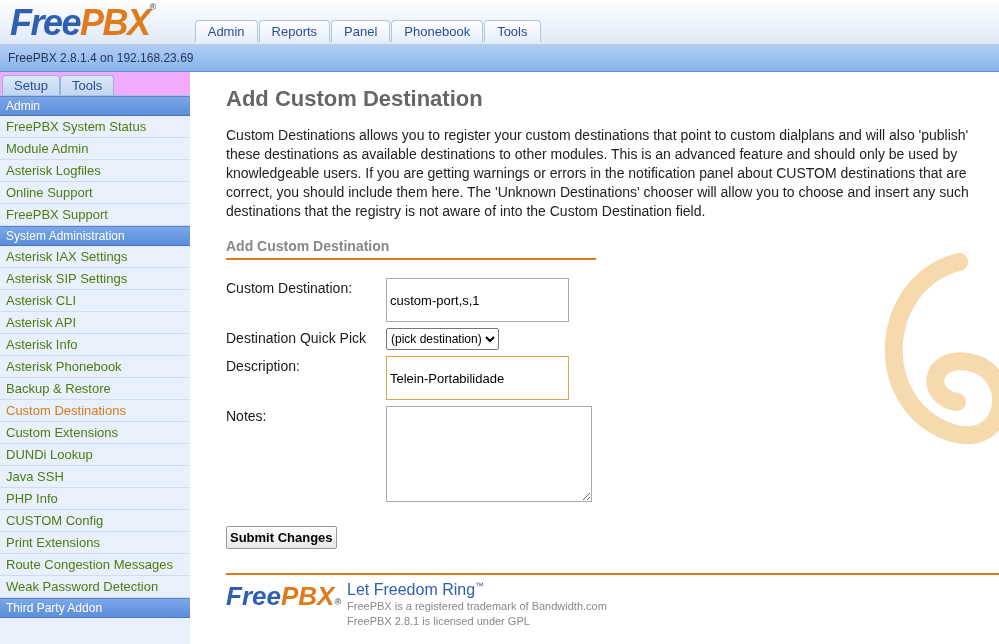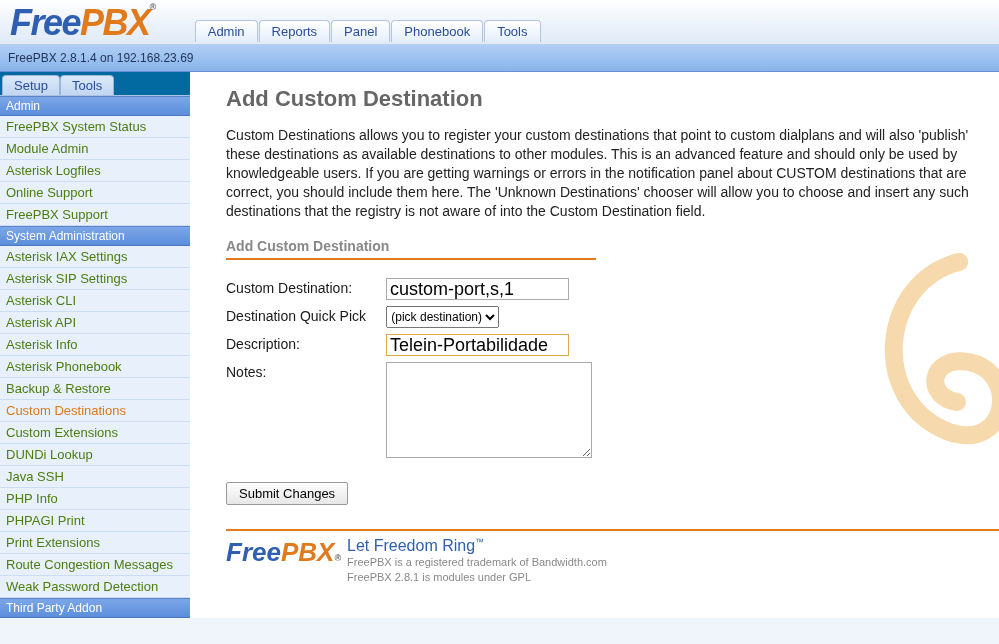--- a/index.html
+++ b/index.html
@@ -52,21 +52,21 @@
   }
   .layout {
     display:flex;
   }
   .sidebar {
     width: 190px;
     flex-shrink:0;
     background:#e8f0fb;
   }
   .side-tabs {
-    background:#0369a1;
+    background:#f0abfc;
     border-bottom:1px solid #aac2e3;
     padding:3px 2px 0 2px;
   }
   .side-tab {
     display:inline-block;
     background: linear-gradient(to bottom,#dbe8f8,#c2d6f1);
     border:1px solid #9bb5da;
     border-bottom:none;
     border-radius: 4px 4px 0 0;
     padding:2px 11px;
@@ -128,48 +128,48 @@
     align-items:flex-start;
     margin-bottom:6px;
   }
   .form-label {
     width:160px;
     font-size:14px;
     padding-top:2px;
   }
   .form-row input[type=text]{
     border:1px solid #aaa;
-    font-size:18px;
+    font-size:13px;
     height:18px;
-    padding:1px 3px;
+    padding:12px 3px;
     width:175px;
   }
   .form-row input.highlight {
     border:1px solid #e0a64a;
     background:#fff;
   }
   .form-row select {
     font-size:12px;
     height:22px;
-    text-align:right;
   }
   .form-row textarea {
     border:1px solid #aaa;
     width:200px;
     height:90px;
     resize:both;
   }
   .submit-btn {
     margin-top:18px;
     background: linear-gradient(to bottom,#fdfdfd,#e7e7e7);
     border:1px solid #999;
     border-radius:2px;
-    padding:3px 12px;
-    font-size:13px;
-    cursor:pointer;
+    padding:3px 3px;
+    font-size:13px;
+    cursor:pointer;
+    font-weight:bold;
   }
   .footer {
     margin-top:24px;
     border-top:2px solid #e07a1b;
     padding-top:6px;
     display:flex;
     align-items:flex-start;
   }
   .footer .flogo {
     font-size:26px;
@@ -228,21 +228,21 @@
         <div class="side-item">Asterisk CLI</div>
         <div class="side-item">Asterisk API</div>
         <div class="side-item">Asterisk Info</div>
         <div class="side-item">Asterisk Phonebook</div>
         <div class="side-item">Backup &amp; Restore</div>
         <div class="side-item active">Custom Destinations</div>
         <div class="side-item">Custom Extensions</div>
         <div class="side-item">DUNDi Lookup</div>
         <div class="side-item">Java SSH</div>
         <div class="side-item">PHP Info</div>
-        <div class="side-item">PHPAGI Print</div>
+        <div class="side-item">CUSTOM Config</div>
         <div class="side-item">Print Extensions</div>
         <div class="side-item">Route Congestion Messages</div>
         <div class="side-item">Weak Password Detection</div>
         <div class="side-section">Third Party Addon</div>
       </div>
   </div>
 
   <div class="main">
     <svg class="ghost-swirl" viewBox="0 0 200 300">
       <path d="M120 40 C 40 60, 30 180, 110 210 C 170 230, 180 150, 130 140 C 90 133, 85 175, 118 180" stroke="#f4d29b" stroke-width="18" fill="none" stroke-linecap="round"></path>
@@ -280,17 +280,17 @@
 
     <div class="footer">
       <div class="flogo">
         <span class="free">Free</span><span class="pbx">PBX</span><span class="tm" style="font-size:9px;color:#666;">®</span>
       </div>
       <div>
         <div class="slogan">
           <span>Let Freedom Ring</span><span class="tm">™</span>
         </div>
         <div class="copy">FreePBX is a registered trademark of Bandwidth.com</div>
-        <div class="copy">FreePBX 2.8.1 is modules under GPL</div>
+        <div class="copy">FreePBX 2.8.1 is licensed under GPL</div>
       </div>
     </div>
   </div>
 </div>
 
 </body></html>

